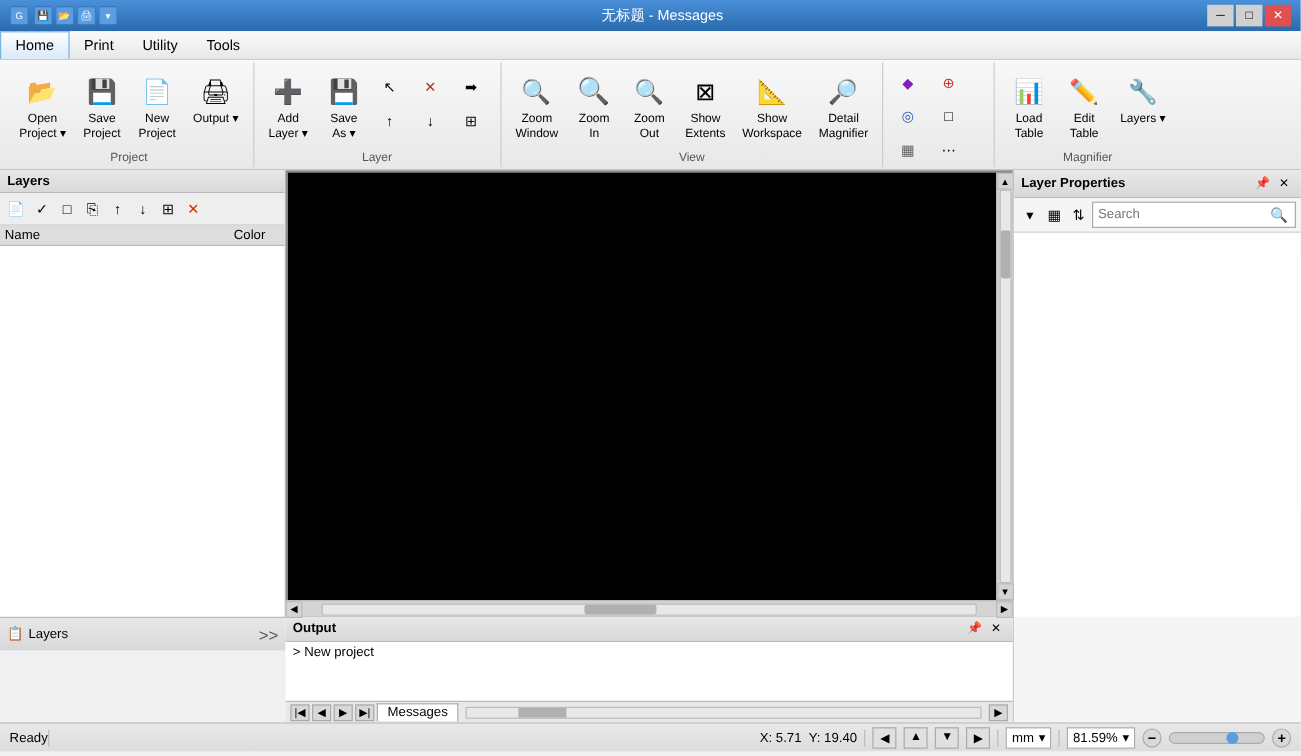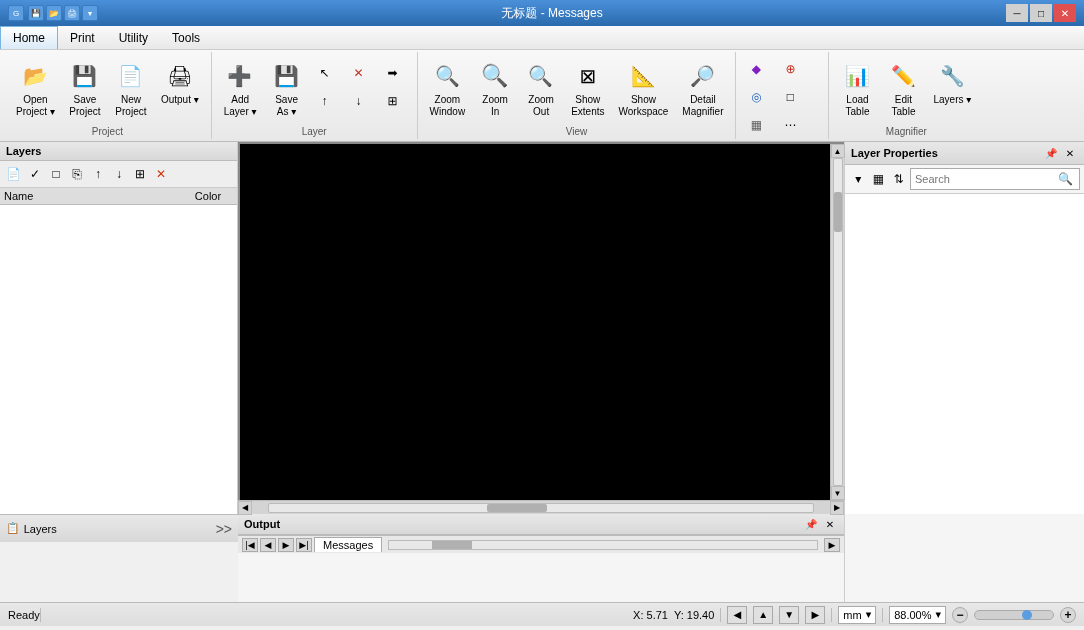--- a/index.html
+++ b/index.html
@@ -727,20 +727,23 @@
     </div>
 
     <div class="output-panel">
       <div class="output-header">
         <span>Output</span>
         <div class="panel-header-controls">
           <button class="panel-ctrl-btn">📌</button>
           <button class="panel-ctrl-btn">✕</button>
         </div>
       </div>
+      <div class="output-content">
+        <span>&gt; New project</span>
+      </div>
       <div class="output-footer">
         <div class="nav-btn">|◀</div>
         <div class="nav-btn">◀</div>
         <div class="nav-btn">▶</div>
         <div class="nav-btn">▶|</div>
         <div class="output-tab">Messages</div>
 
         <div style="flex:1;height:10px;margin:0 4px;background:#e8e8e8;border:1px solid #bbb;position:relative">
           <div style="width:40px;height:100%;background:#b0b0b0;position:absolute;left:10%"></div>
         </div>
@@ -766,21 +769,21 @@
       <div class="nav-arrow">▶</div>
       <div class="status-sep"></div>
 
       <div class="status-dropdown">
         <span>mm</span>
         <span>▾</span>
       </div>
       <div class="status-sep"></div>
 
       <div class="status-dropdown">
-        <span>88.00%</span>
+        <span>81.59%</span>
         <span>▾</span>
       </div>
       <div class="zoom-btn">−</div>
       <div class="zoom-slider">
         <div class="zoom-thumb"></div>
       </div>
       <div class="zoom-btn">+</div>
     </div>
   </div>
 </div>

